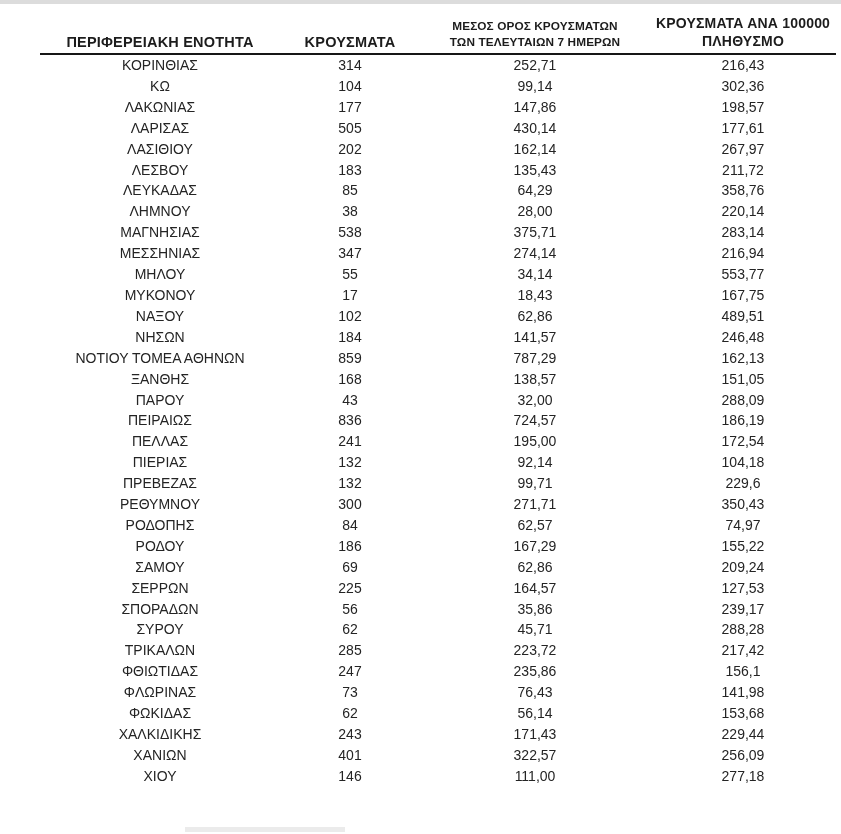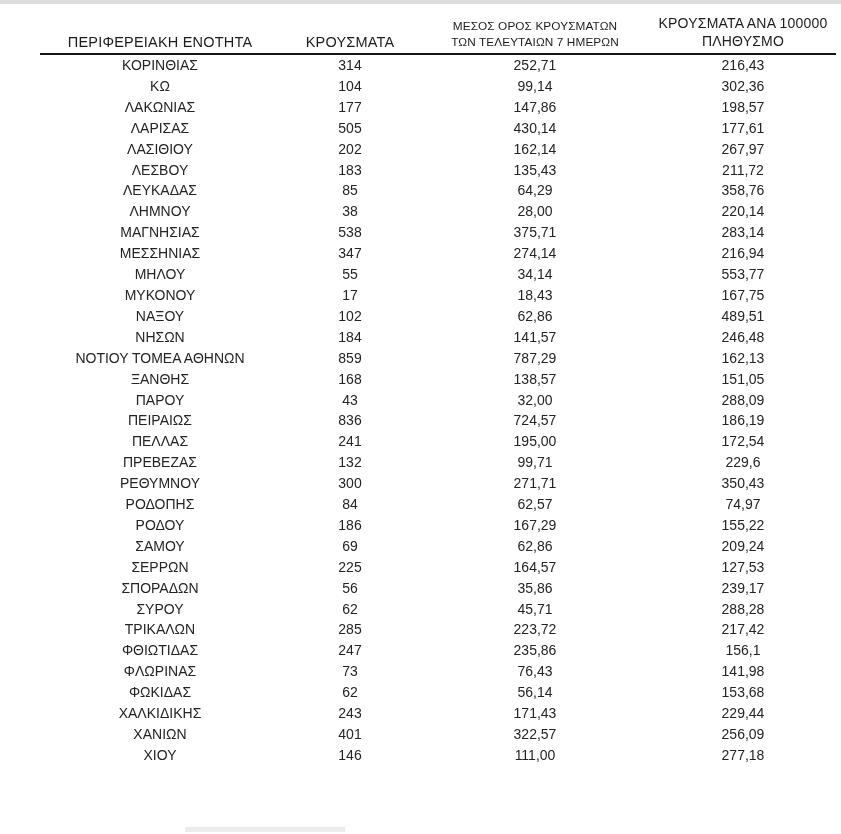--- a/index.html
+++ b/index.html
@@ -30,21 +30,21 @@
   table.cases {
     border-collapse: collapse;
     table-layout: fixed;
     width: 796px;
   }
   col.c0 { width: 240px; }
   col.c1 { width: 140px; }
   col.c2 { width: 230px; }
   col.c3 { width: 186px; }
   thead th {
-    font-weight: normal;
+    font-weight: bold;
     vertical-align: bottom;
     text-align: center;
     height: 42px;
     padding: 0 0 3px 0;
     border-bottom: 2.5px solid #161616;
     color: #1c1c1c;
   }
   th.h0, th.h1 { font-size: 14.5px; letter-spacing: 0.2px; }
   th.h2 { font-size: 11.8px; line-height: 1.3; letter-spacing: 0.1px; }
   th.h3 { font-size: 14px;   line-height: 1.3; letter-spacing: 0.2px; }
@@ -207,20 +207,26 @@
           <td>724,57</td>
           <td>186,19</td>
         </tr>
         <tr>
           <td>ΠΕΛΛΑΣ</td>
           <td>241</td>
           <td>195,00</td>
           <td>172,54</td>
         </tr>
         <tr>
+          <td>ΠΙΕΡΙΑΣ</td>
+          <td>132</td>
+          <td>92,14</td>
+          <td>104,18</td>
+        </tr>
+        <tr>
           <td>ΠΡΕΒΕΖΑΣ</td>
           <td>132</td>
           <td>99,71</td>
           <td>229,6</td>
         </tr>
         <tr>
           <td>ΡΕΘΥΜΝΟΥ</td>
           <td>300</td>
           <td>271,71</td>
           <td>350,43</td>

